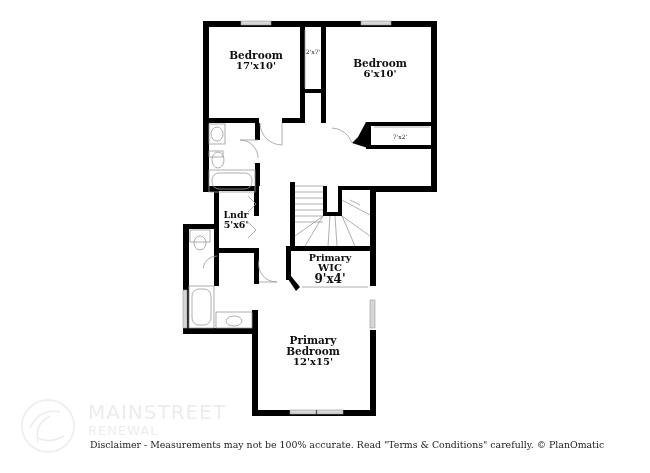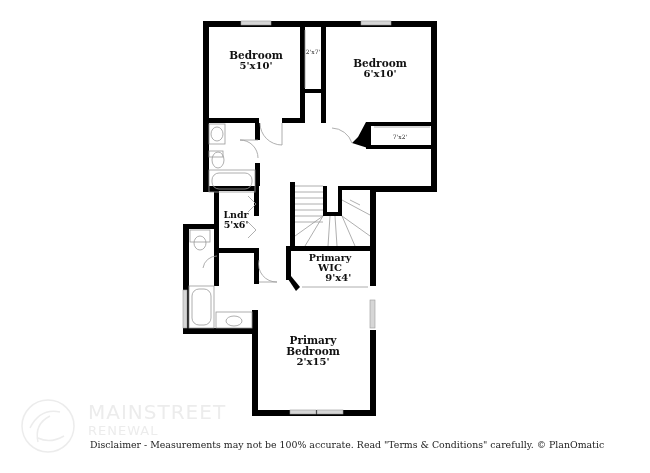--- a/index.html
+++ b/index.html
@@ -135,36 +135,36 @@
 
 <svg id="wm-logo" viewBox="0 0 56 56">
   <circle cx="28" cy="28" r="26" fill="none" stroke="#ececec" stroke-width="1.5"></circle>
   <path d="M10,30 Q20,10 40,14 M18,44 Q14,26 30,18 M44,38 Q30,46 18,40" fill="none" stroke="#ececec" stroke-width="1.5"></path>
 </svg>
 <div id="wm-main">MAINSTREET</div>
 <div id="wm-sub">RENEWAL</div>
 
 <div class="lbl" style="left:256px; top:50px;">
   <span class="nm">Bedroom</span>
-  <span class="dm">5'x10'</span>
+  <span class="dm">17'x10'</span>
 </div>
 <div class="lbl" style="left:380px; top:58px;">
   <span class="nm">Bedroom</span>
   <span class="dm">6'x10'</span>
 </div>
 <div class="small" style="left:313px; top:48px;">2'x7'</div>
 <div class="small" style="left:400px; top:133px;">7'x2'</div>
 <div class="lbl" style="left:236px; top:210px;">
   <span class="nm" style="font-size:9.5px;">Lndr</span>
   <span class="dm" style="font-size:9.5px;">5'x6'</span>
 </div>
 <div class="lbl" style="left:330px; top:253px;">
   <span class="nm" style="font-size:9.5px;">Primary</span>
   <span class="nm" style="font-size:10px;">WIC</span>
-  <span class="dm" style="font-size:10px;text-align:right;">9'x4'</span>
+  <span class="dm" style="font-size:12px;">9'x4'</span>
 </div>
 <div class="lbl" style="left:313px; top:335px;">
   <span class="nm">Primary</span>
   <span class="nm">Bedroom</span>
-  <span class="dm">2'x15'</span>
+  <span class="dm">12'x15'</span>
 </div>
 
 <div id="disclaimer">Disclaimer - Measurements may not be 100% accurate. Read "Terms &amp; Conditions" carefully. © PlanOmatic</div>
 
 </body></html>

